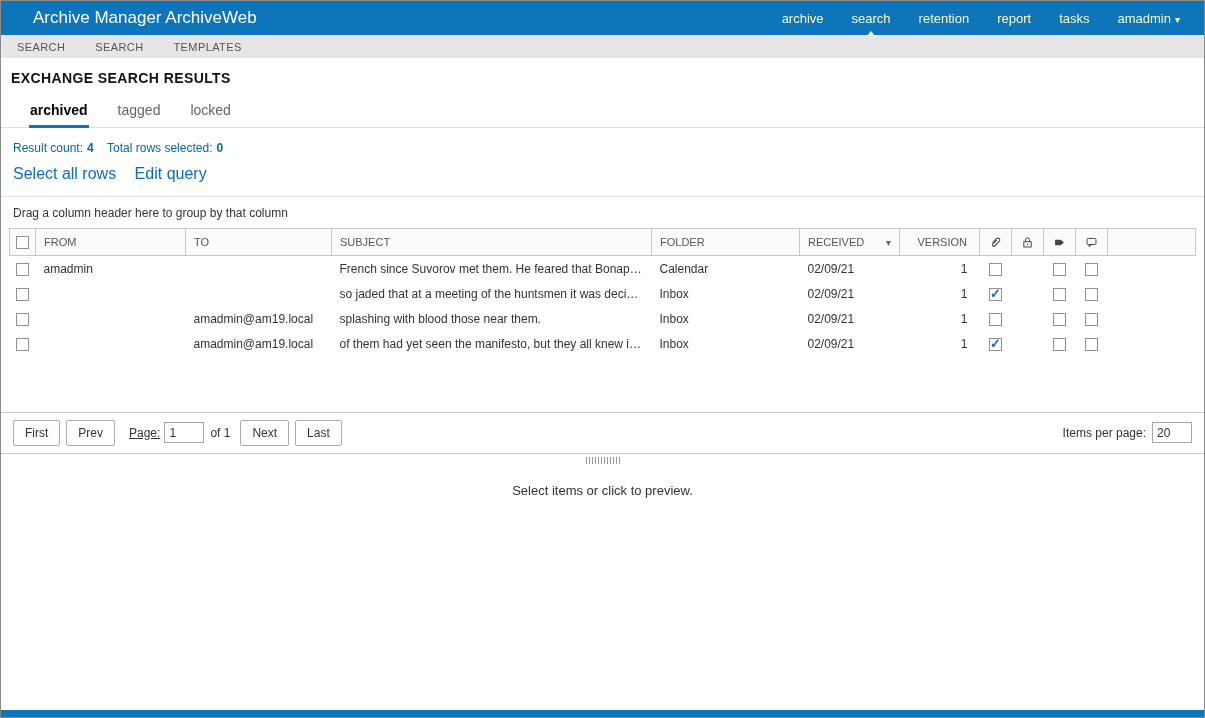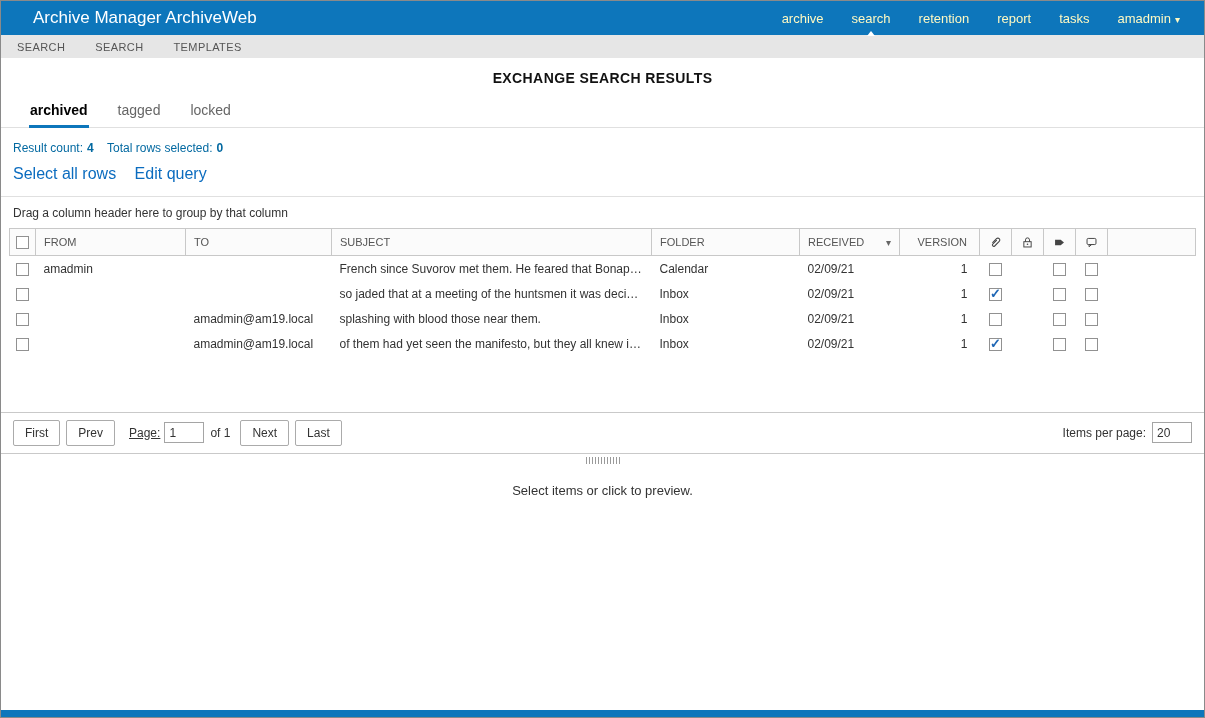--- a/index.html
+++ b/index.html
@@ -22,21 +22,21 @@
   .topnav a.active::after {
     content:""; position:absolute; left:50%; transform:translateX(-50%); bottom:-10px;
     border-left:4px solid transparent; border-right:4px solid transparent; border-bottom:5px solid #fff;
   }
   .caret-glyph { font-size:10px; margin-left:4px; }
   
   .subnav { height:23px; background:#e6e6e6; display:flex; align-items:center; padding-left:16px; }
   .subnav a { font-size:11px; color:#555; text-decoration:none; margin-right:30px; letter-spacing:0.4px; cursor:pointer; }
   
   .content { padding:0 8px; }
-  .page-title { font-size:14px; font-weight:bold; color:#111; letter-spacing:0.4px; margin:12px 2px 0;text-align:center; }
+  .page-title { font-size:14px; font-weight:bold; color:#111; letter-spacing:0.4px; margin:12px 2px 0; }
   .tabs-row { display:flex; gap:28px; margin:14px -8px 0; padding:0 28px; border-bottom:1px solid #e0e0e0; }
   .tab { font-size:14px; color:#666; padding:2px 1px 7px; cursor:pointer; }
   .tab.active { color:#000; font-weight:bold; border-bottom:3px solid #0d76bb; margin-bottom:-1px; }
   .result-row { padding:13px 4px 0; font-size:12px; color:#0369a1; }
   .result-row b { margin-left:4px; }
   .result-label-2 { margin-left:10px; }
   .links-row { margin:0 -8px; padding:10px 12px 13px; border-bottom:1px solid #e0e0e0; font-size:16px; }
   .links-row a { color:#0b6cbf; text-decoration:none; margin-right:14px; cursor:pointer; }
   .groupbar { padding:9px 4px 8px; font-size:12px; color:#333; }
   

